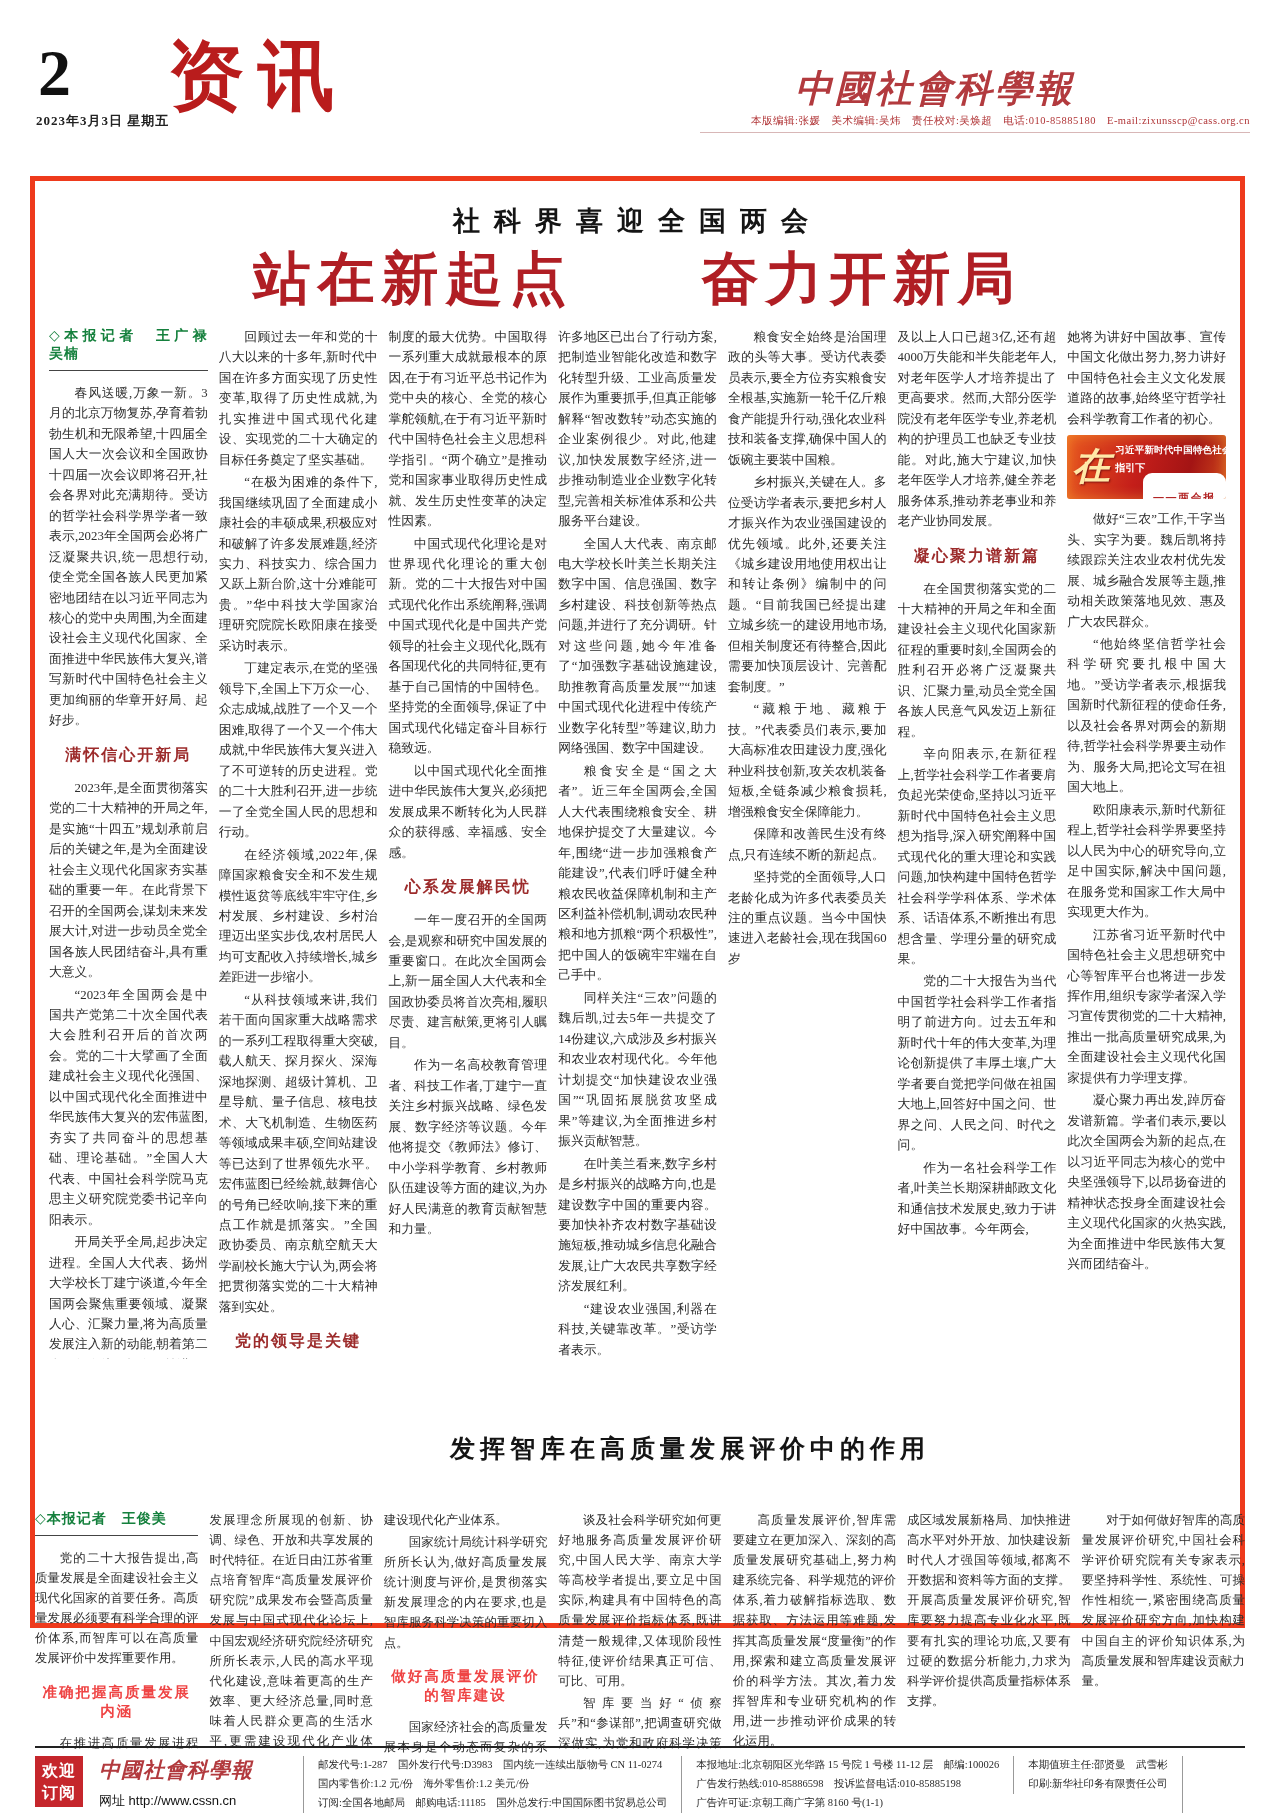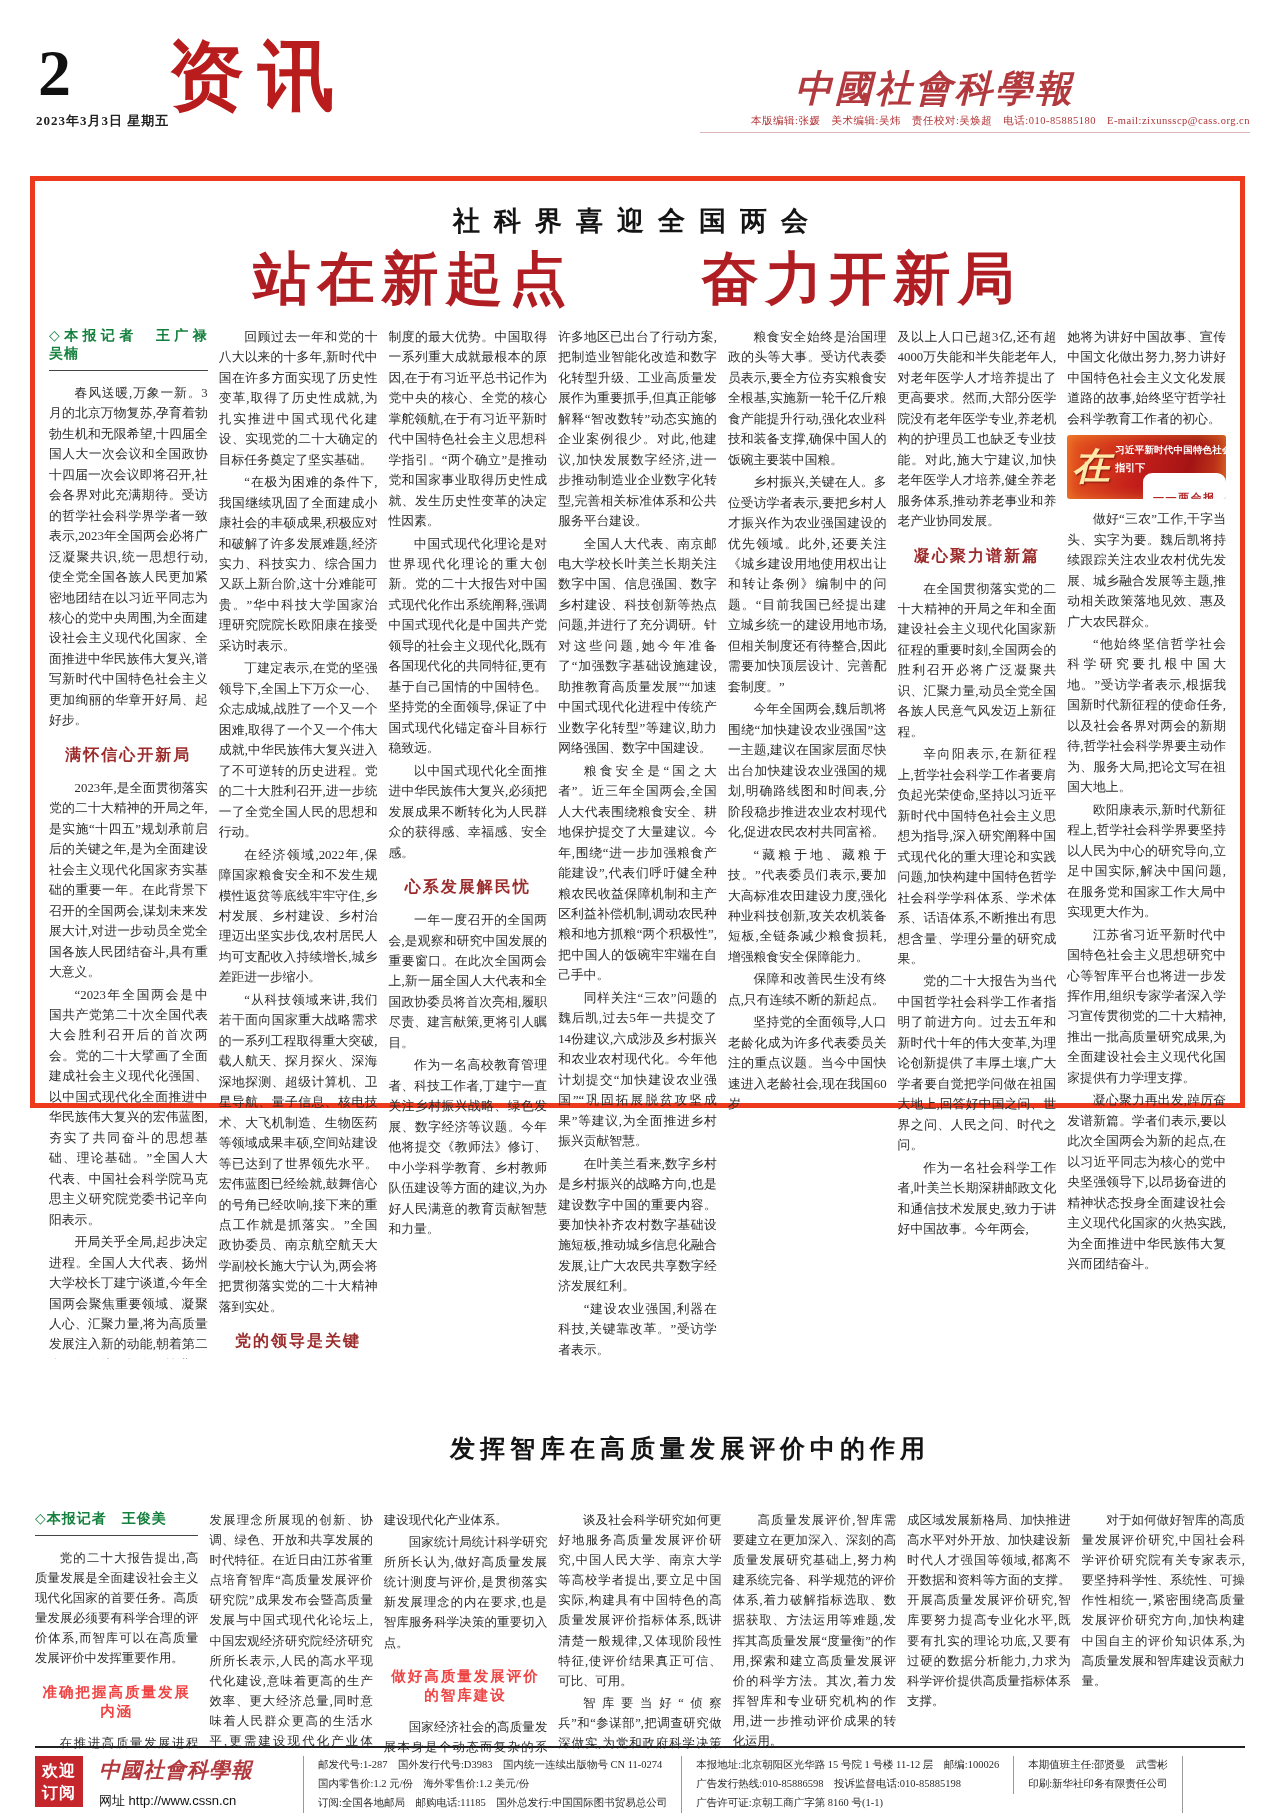--- a/index.html
+++ b/index.html
@@ -9,21 +9,21 @@
   }
   
   .page-number{position:absolute;left:38px;top:40px;font-size:66px;font-weight:bold;color:#111;line-height:1;}
   .header-date{position:absolute;left:36px;top:112px;font-size:13px;font-weight:bold;color:#222;letter-spacing:1px;}
   .section-title{position:absolute;left:168px;top:38px;font-size:76px;font-weight:bold;color:#b91c1c;letter-spacing:14px;line-height:1;}
   .masthead{position:absolute;right:205px;top:70px;font-size:37px;font-weight:bold;font-style:italic;color:#b23a3e;letter-spacing:3px;line-height:1;}
   .editor-line{position:absolute;right:30px;top:114px;font-size:10.5px;color:#b03335;letter-spacing:.5px;}
   .header-rule{position:absolute;left:700px;right:30px;top:132px;height:1px;background:#d8b7b7;}
   
   .article1-box{
-    position:absolute;left:30px;top:176px;width:1215px;height:932px;box-sizing:border-box;
+    position:absolute;left:30px;top:176px;width:1215px;height:1452px;box-sizing:border-box;
     border:5px solid #ee3a1c;background:#fff;padding:22px 14px 10px;
   }
   .kicker{text-align:center;font-size:27px;font-weight:bold;color:#141414;letter-spacing:14px;
     font-family:"Liberation Sans","DejaVu Sans",sans-serif;margin:0;}
   .headline1{text-align:center;font-size:57px;font-weight:bold;color:#b01e24;letter-spacing:7px;
     font-family:"Liberation Sans","DejaVu Sans",sans-serif;margin:10px 0 0;line-height:1.05;}
   .cols{display:flex;gap:11px;margin-top:18px;overflow:hidden;text-align:justify;}
   .cols1{height:1032px;}
   .cols2{position:absolute;left:35px;top:1492px;width:1210px;height:244px;}
   .col{flex:1 1 0;overflow:hidden;min-width:0;}
@@ -108,21 +108,20 @@
           <p class="para noindent">许多地区已出台了行动方案,把制造业智能化改造和数字化转型升级、工业高质量发展作为重要抓手,但真正能够解释“智改数转”动态实施的企业案例很少。对此,他建议,加快发展数字经济,进一步推动制造业企业数字化转型,完善相关标准体系和公共服务平台建设。</p>
           <p class="para">全国人大代表、南京邮电大学校长叶美兰长期关注数字中国、信息强国、数字乡村建设、科技创新等热点问题,并进行了充分调研。针对这些问题,她今年准备了“加强数字基础设施建设,助推教育高质量发展”“加速中国式现代化进程中传统产业数字化转型”等建议,助力网络强国、数字中国建设。</p>
           <p class="para">粮食安全是“国之大者”。近三年全国两会,全国人大代表围绕粮食安全、耕地保护提交了大量建议。今年,围绕“进一步加强粮食产能建设”,代表们呼吁健全种粮农民收益保障机制和主产区利益补偿机制,调动农民种粮和地方抓粮“两个积极性”,把中国人的饭碗牢牢端在自己手中。</p>
           <p class="para">同样关注“三农”问题的魏后凯,过去5年一共提交了14份建议,六成涉及乡村振兴和农业农村现代化。今年他计划提交“加快建设农业强国”“巩固拓展脱贫攻坚成果”等建议,为全面推进乡村振兴贡献智慧。</p>
           <p class="para">在叶美兰看来,数字乡村是乡村振兴的战略方向,也是建设数字中国的重要内容。要加快补齐农村数字基础设施短板,推动城乡信息化融合发展,让广大农民共享数字经济发展红利。</p>
           <p class="para">“建设农业强国,利器在科技,关键靠改革。”受访学者表示。</p>
         </div>
         <div class="col">
           <p class="para">粮食安全始终是治国理政的头等大事。受访代表委员表示,要全方位夯实粮食安全根基,实施新一轮千亿斤粮食产能提升行动,强化农业科技和装备支撑,确保中国人的饭碗主要装中国粮。</p>
           <p class="para">乡村振兴,关键在人。多位受访学者表示,要把乡村人才振兴作为农业强国建设的优先领域。此外,还要关注《城乡建设用地使用权出让和转让条例》编制中的问题。“目前我国已经提出建立城乡统一的建设用地市场,但相关制度还有待整合,因此需要加快顶层设计、完善配套制度。”</p>
-          <p class="para">今年全国两会,魏后凯将围绕“加快建设农业强国”这一主题,建议在国家层面尽快出台加快建设农业强国的规划,明确路线图和时间表,分阶段稳步推进农业农村现代化,促进农民农村共同富裕。</p>
           <p class="para">“藏粮于地、藏粮于技。”代表委员们表示,要加大高标准农田建设力度,强化种业科技创新,攻关农机装备短板,全链条减少粮食损耗,增强粮食安全保障能力。</p>
           <p class="para">保障和改善民生没有终点,只有连续不断的新起点。</p>
           <p class="para">坚持党的全面领导,人口老龄化成为许多代表委员关注的重点议题。当今中国快速进入老龄社会,现在我国60岁</p>
         </div>
         <div class="col">
           <p class="para noindent">及以上人口已超3亿,还有超4000万失能和半失能老年人,对老年医学人才培养提出了更高要求。然而,大部分医学院没有老年医学专业,养老机构的护理员工也缺乏专业技能。对此,施大宁建议,加快老年医学人才培养,健全养老服务体系,推动养老事业和养老产业协同发展。</p>
           <h3 class="subhead red">凝心聚力谱新篇</h3>
           <p class="para">在全国贯彻落实党的二十大精神的开局之年和全面建设社会主义现代化国家新征程的重要时刻,全国两会的胜利召开必将广泛凝聚共识、汇聚力量,动员全党全国各族人民意气风发迈上新征程。</p>
           <p class="para">辛向阳表示,在新征程上,哲学社会科学工作者要肩负起光荣使命,坚持以习近平新时代中国特色社会主义思想为指导,深入研究阐释中国式现代化的重大理论和实践问题,加快构建中国特色哲学社会科学学科体系、学术体系、话语体系,不断推出有思想含量、学理分量的研究成果。</p>
           <p class="para">党的二十大报告为当代中国哲学社会科学工作者指明了前进方向。过去五年和新时代十年的伟大变革,为理论创新提供了丰厚土壤,广大学者要自觉把学问做在祖国大地上,回答好中国之问、世界之问、人民之问、时代之问。</p>

